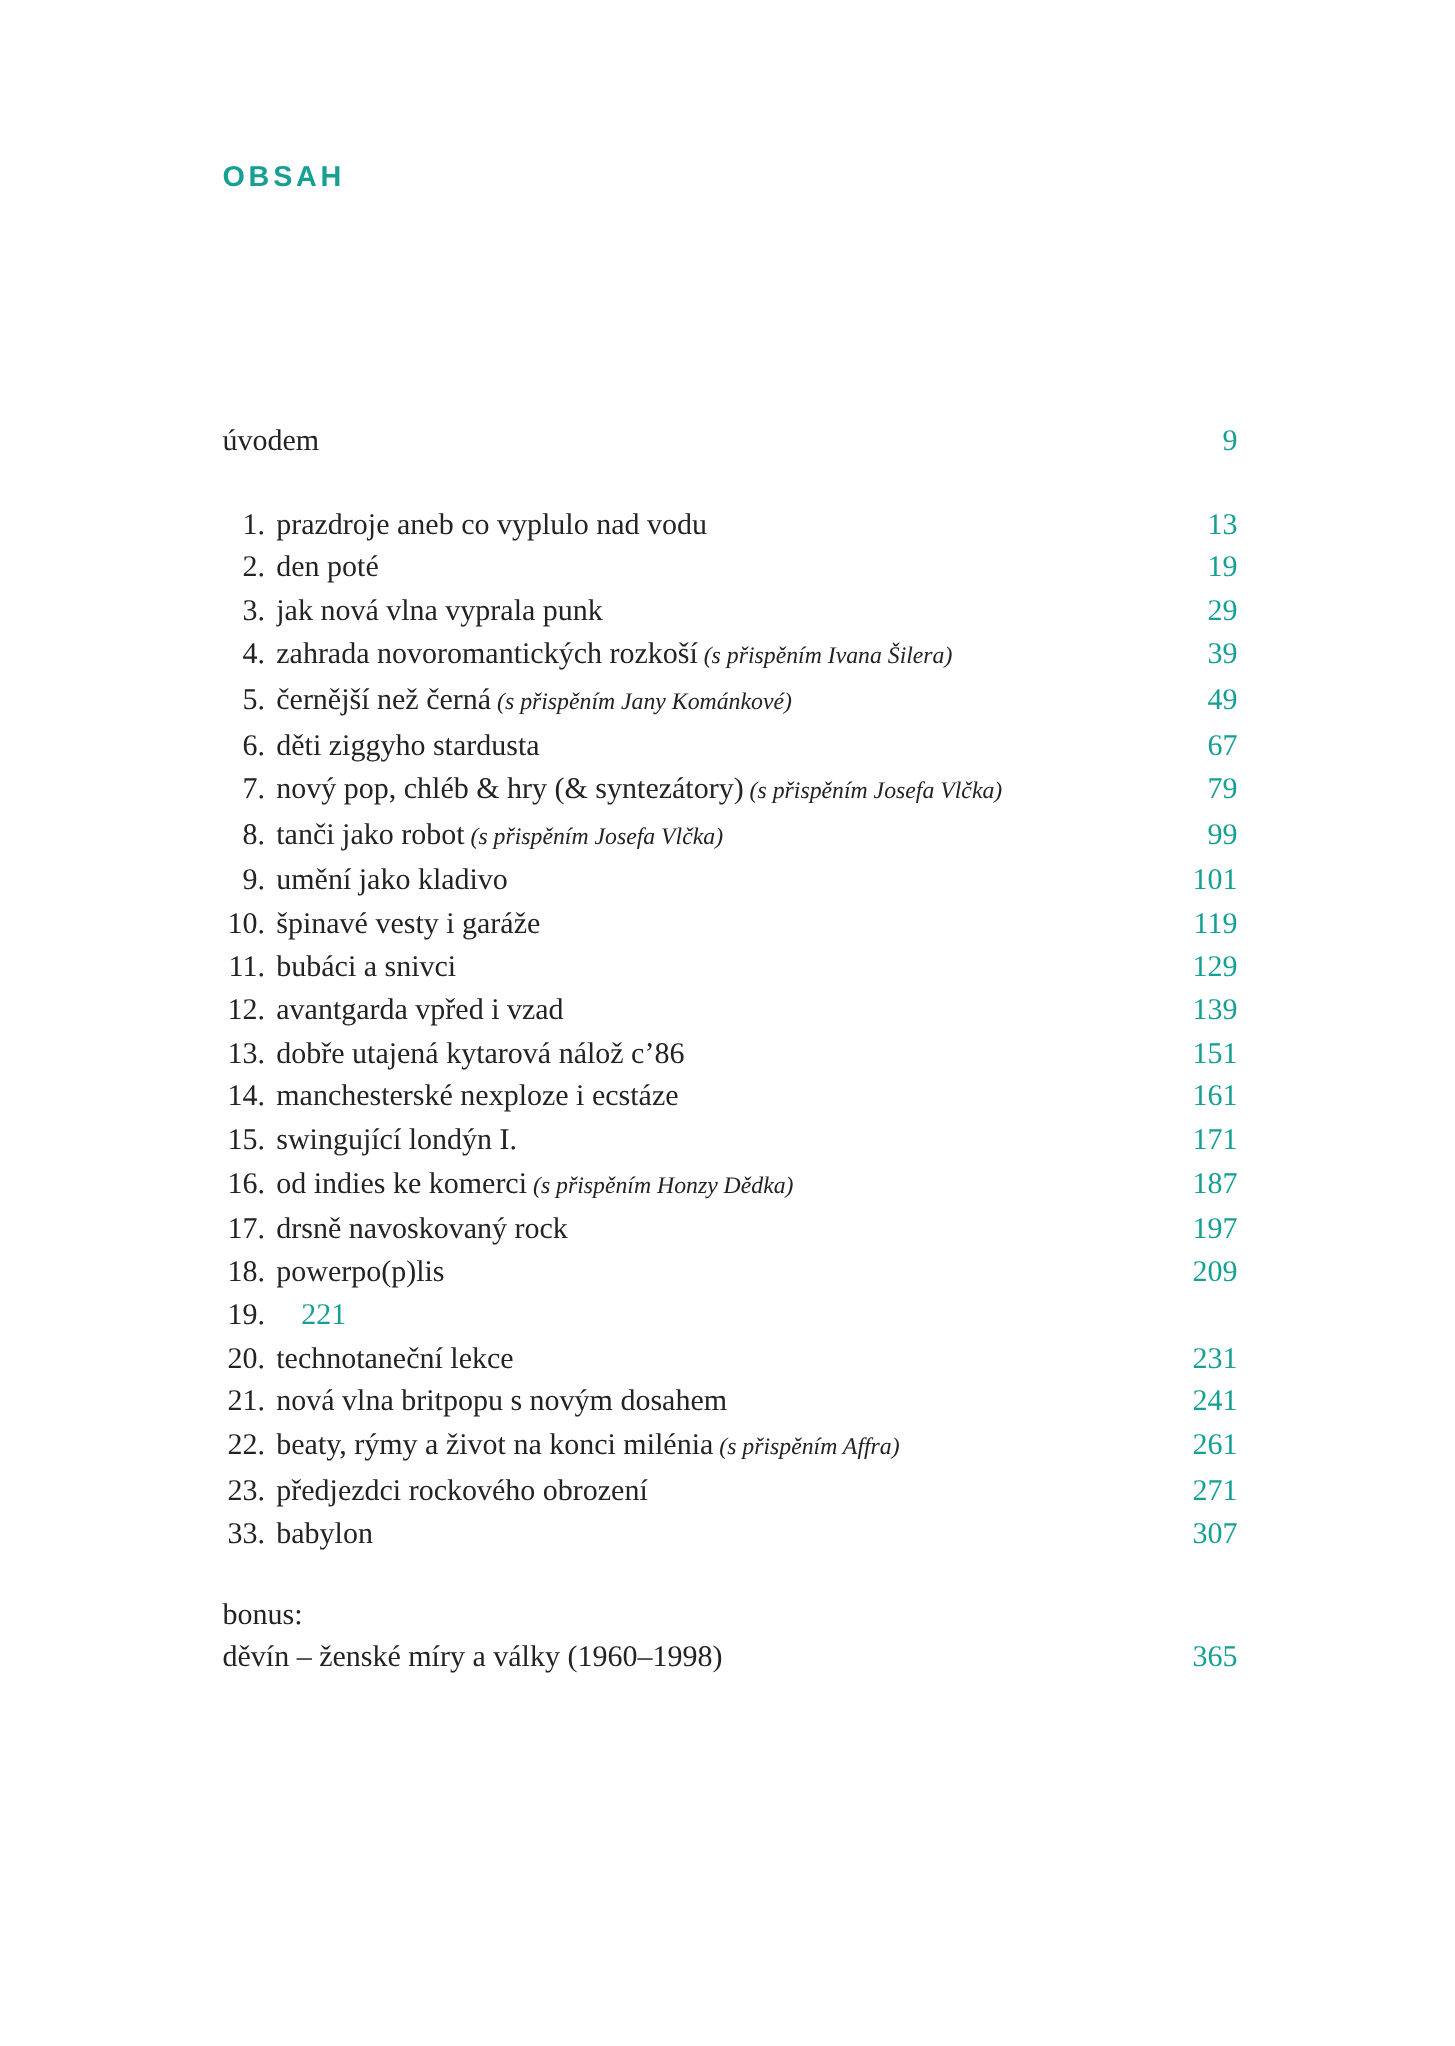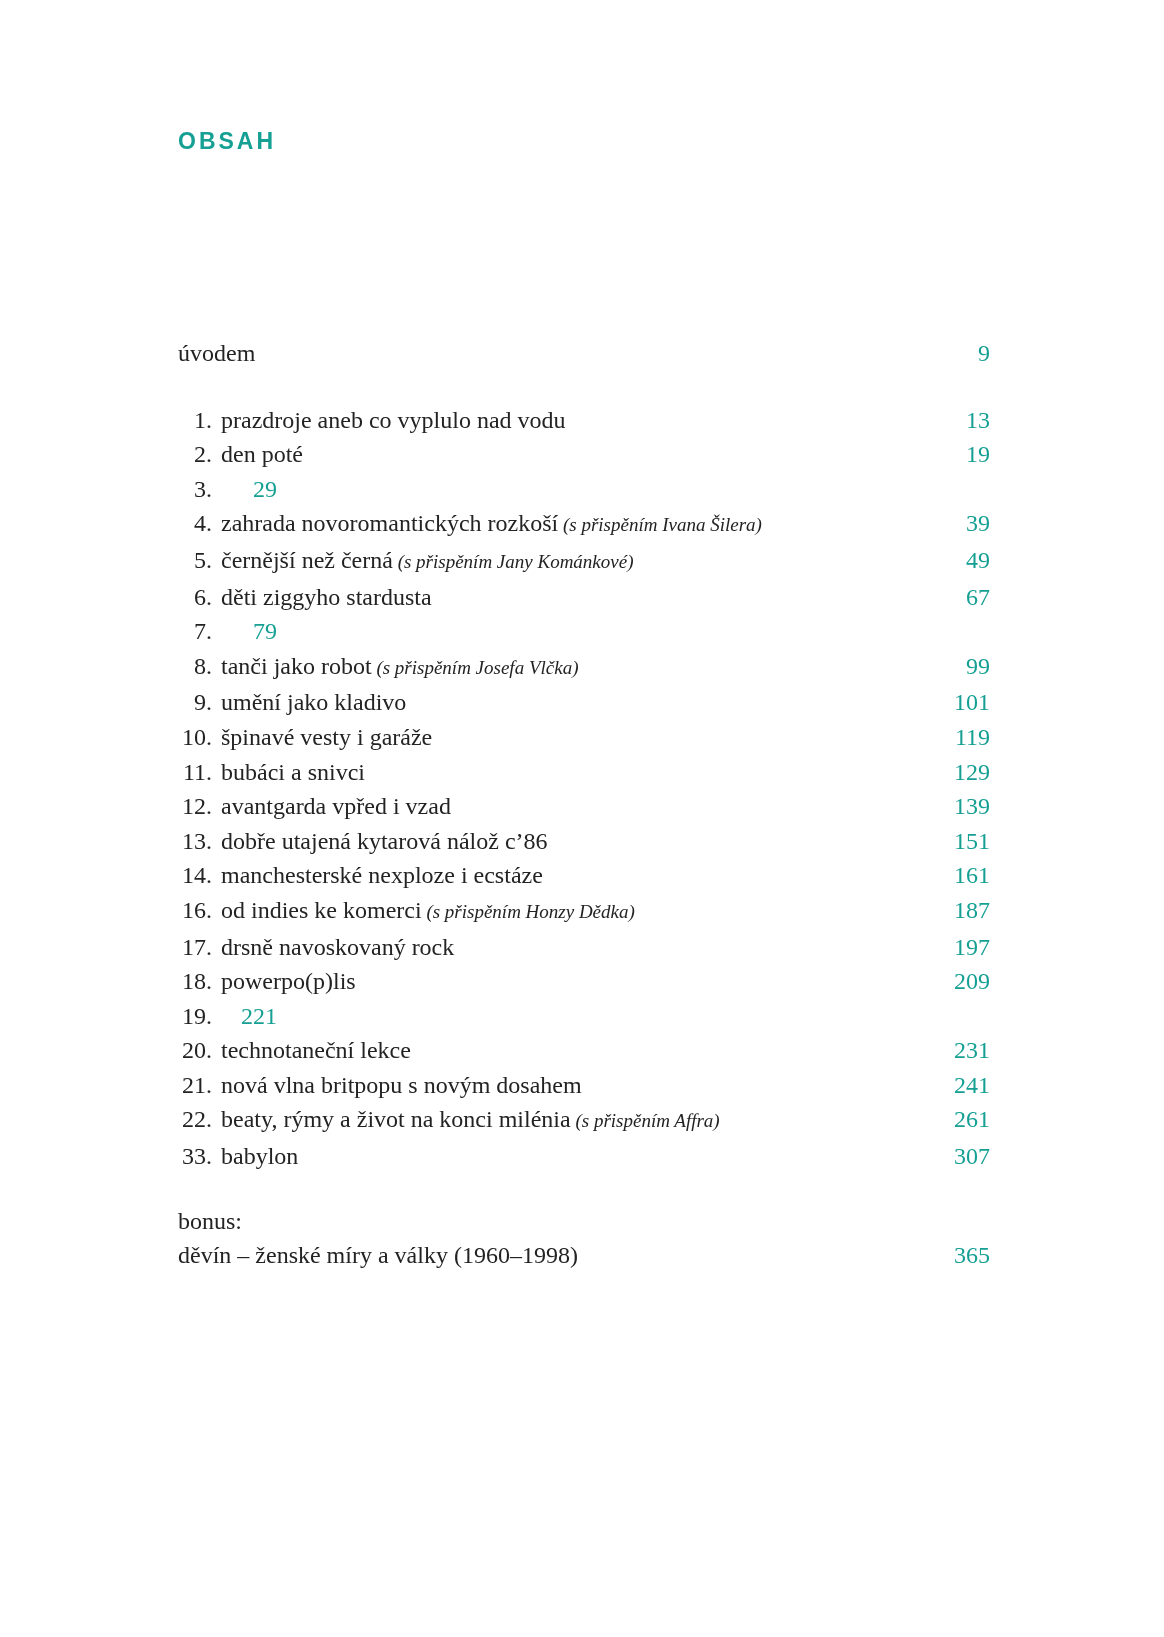--- a/index.html
+++ b/index.html
@@ -93,39 +93,41 @@
           <span class="title">prazdroje aneb co vyplulo nad vodu</span>
           <span class="pagenum">13</span>
         </div>
         <div class="row">
           <span class="num">2.</span>
           <span class="title">den poté</span>
           <span class="pagenum">19</span>
         </div>
         <div class="row">
           <span class="num">3.</span>
+          <span class="title">jak nová vlna vyprala punk</span>
           <span class="pagenum">29</span>
         </div>
         <div class="row">
           <span class="num">4.</span>
           <span class="title">zahrada novoromantických rozkoší<span class="note"> (s přispěním Ivana Šilera)</span></span>
           <span class="pagenum">39</span>
         </div>
         <div class="row">
           <span class="num">5.</span>
           <span class="title">černější než černá<span class="note"> (s přispěním Jany Kománkové)</span></span>
           <span class="pagenum">49</span>
         </div>
         <div class="row">
           <span class="num">6.</span>
           <span class="title">děti ziggyho stardusta</span>
           <span class="pagenum">67</span>
         </div>
         <div class="row">
           <span class="num">7.</span>
+          <span class="title">nový pop, chléb &amp; hry (&amp; syntezátory)<span class="note"> (s přispěním Josefa Vlčka)</span></span>
           <span class="pagenum">79</span>
         </div>
         <div class="row">
           <span class="num">8.</span>
           <span class="title">tanči jako robot<span class="note"> (s přispěním Josefa Vlčka)</span></span>
           <span class="pagenum">99</span>
         </div>
         <div class="row">
           <span class="num">9.</span>
           <span class="title">umění jako kladivo</span>
@@ -150,20 +152,25 @@
           <span class="num">13.</span>
           <span class="title">dobře utajená kytarová nálož c’86</span>
           <span class="pagenum">151</span>
         </div>
         <div class="row">
           <span class="num">14.</span>
           <span class="title">manchesterské nexploze i ecstáze</span>
           <span class="pagenum">161</span>
         </div>
         <div class="row">
+          <span class="num">15.</span>
+          <span class="title">swingující londýn I.</span>
+          <span class="pagenum">171</span>
+        </div>
+        <div class="row">
           <span class="num">16.</span>
           <span class="title">od indies ke komerci<span class="note"> (s přispěním Honzy Dědka)</span></span>
           <span class="pagenum">187</span>
         </div>
         <div class="row">
           <span class="num">17.</span>
           <span class="title">drsně navoskovaný rock</span>
           <span class="pagenum">197</span>
         </div>
         <div class="row">
@@ -182,20 +189,25 @@
         </div>
         <div class="row">
           <span class="num">21.</span>
           <span class="title">nová vlna britpopu s novým dosahem</span>
           <span class="pagenum">241</span>
         </div>
         <div class="row">
           <span class="num">22.</span>
           <span class="title">beaty, rýmy a život na konci milénia<span class="note"> (s přispěním Affra)</span></span>
           <span class="pagenum">261</span>
+        </div>
+        <div class="row">
+          <span class="num">23.</span>
+          <span class="title">předjezdci rockového obrození</span>
+          <span class="pagenum">271</span>
         </div>
         <div class="row">
           <span class="num">33.</span>
           <span class="title">babylon</span>
           <span class="pagenum">307</span>
         </div>
       </div>
 
     <div class="row bonus-label-row">
       <span class="title-full">bonus:</span>

